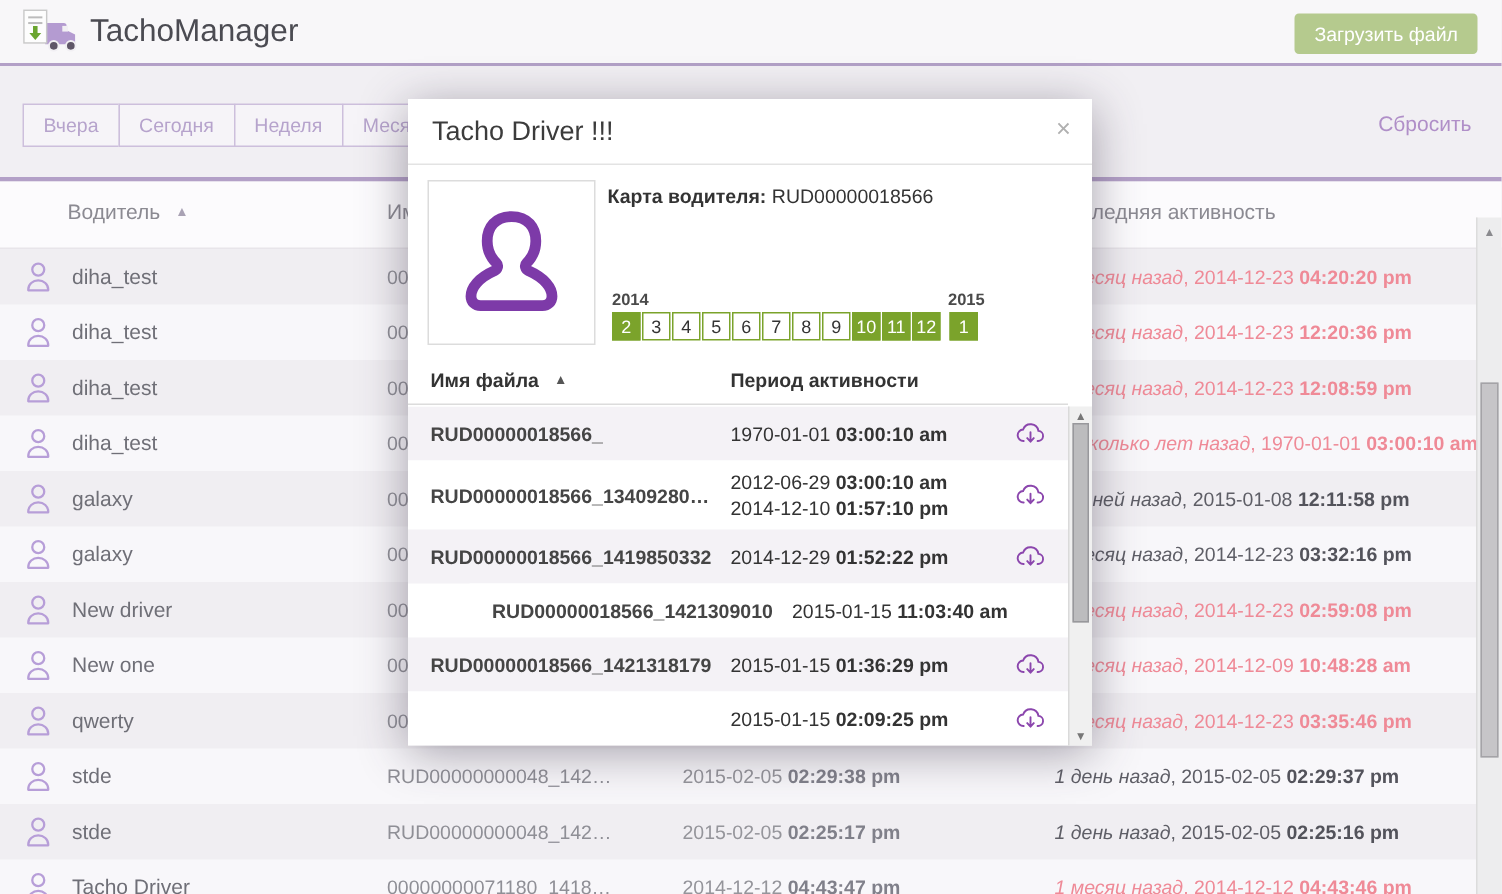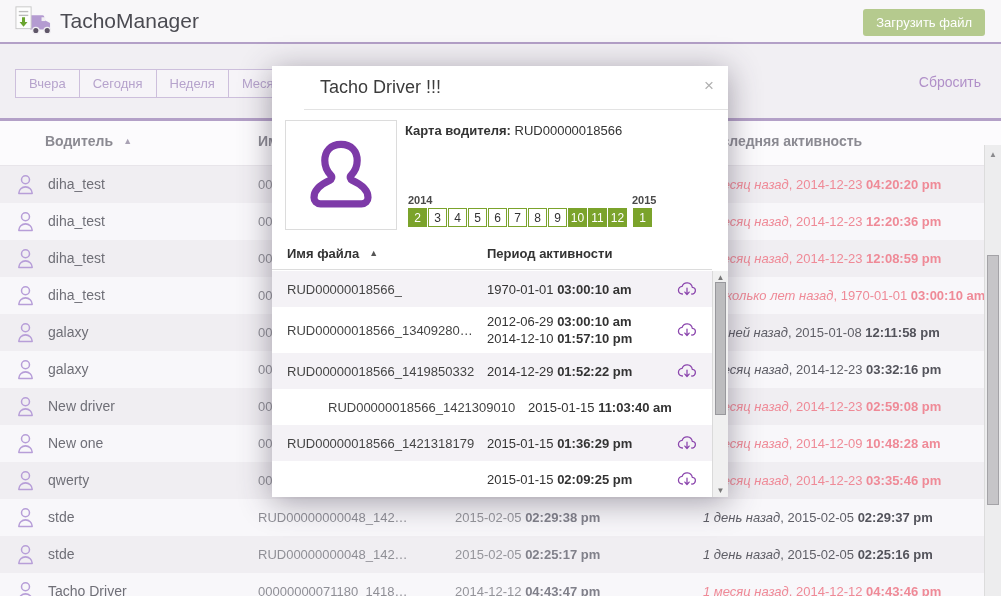--- a/index.html
+++ b/index.html
@@ -22,21 +22,21 @@
   .btn-group { position:absolute; left:15px; top:23px; display:flex; }
   .fbtn { background:#f6f4f8; border:1px solid #cdbfdc; color:#b6a3cc; font-size:13px;
     padding:6px 13px; margin-left:-1px; cursor:pointer; font-family:"Liberation Sans",sans-serif; white-space:nowrap; }
   .fbtn:first-child { margin-left:0; }
   .reset-link { position:absolute; right:20px; top:28px; color:#b08fc8; font-size:14px;
     cursor:pointer; text-decoration:none; }
   .purple-line { position:absolute; left:0; top:118px; width:1001px; height:3px; background:#b3a0c7; }
   
   .thead { position:absolute; left:0; top:121px; width:1001px; height:45px;
     background:#fcfbfd; border-bottom:1px solid #e8e5ea; }
-  .thead .hc { position:absolute; top:12px; font-size:14px; font-weight:bold; color:#8b8a92; }
+  .thead .hc { position:absolute; top:12px; font-size:14px; font-weight:normal; color:#8b8a92; }
   .sort-asc { font-size:9px; color:#a9a2b4; margin-left:10px; vertical-align:2px; }
   .rows { position:absolute; left:0; top:166px; width:984px; height:430px; overflow:hidden; }
   .row { position:relative; width:100%; height:37px;padding-left:24px; }
   .row.sa { background:#f0eef2; } .row.sb { background:#f8f7fa; }
   .cell { position:absolute; top:0; line-height:37px; font-size:13px; white-space:nowrap; }
   .p-icon { position:absolute; left:16px; top:8px; width:19px; height:21px; }
   .c-name { left:48px; color:#6f6f77; font-size:14px; }
   .c-file { left:258px; color:#8f8f96; }
   .c-up   { left:455px; color:#95959b; }
   .c-up b { color:#80808a; }
@@ -47,21 +47,21 @@
   
   .mscroll { position:absolute; left:984px; top:145px; width:17px; height:451px;
     background:#ededee; border-left:1px solid #dcdcdc; }
   .mscroll .arr { position:absolute; left:0; width:16px; text-align:center;
     font-size:8px; color:#8a8a8e; }
   .mscroll .thumb { position:absolute; left:2px; top:110px; width:12px; height:250px;
     background:#c6c5c8; border:1px solid #a4a3a7; }
   
   .modal { position:absolute; left:272px; top:66px; width:456px; height:431px;
     background:#fff; box-shadow:0 5px 30px rgba(60,50,70,.45); z-index:10; }
-  .modal-head { position:relative; height:44px; border-bottom:1px solid #e3e3e3;margin-left:32px; }
+  .modal-head { position:relative; height:44px; border-bottom:1px solid #e3e3e3; }
   .modal-title { position:absolute; left:16px; top:11px; font-size:18px; color:#3c3c3c; }
   .modal-close { position:absolute; right:14px; top:10px; font-size:17px; color:#b0b0b0; cursor:pointer; }
   .avatar { position:absolute; left:13px; top:54px; width:112px; height:110px;
     background:#fff; border:1px solid #dcdcdc; display:flex; align-items:center; justify-content:center; }
   .card-line { position:absolute; left:133px; top:57px; font-size:13px; color:#333; }
   .card-line b { font-weight:bold; }
   .timeline { position:absolute; left:136px; top:128px; }
   .yr { position:absolute; top:0; font-size:11px; font-weight:bold; color:#4a4a4a; }
   .months { position:absolute; top:14px; left:0; display:flex; }
   .mo { width:19px; height:19px; margin-right:1px; font-size:12px; line-height:18px;
@@ -70,21 +70,21 @@
   .mo.off { background:#fff; color:#333; }
   .mo.gap { margin-left:5px; }
   .mcols { position:absolute; left:0; top:174px; width:440px; height:30px;
     border-bottom:1px solid #dcdcdc; }
   .mcols .hc { position:absolute; top:6px; font-size:13px; font-weight:bold; color:#333; }
   .mcols .sort-asc { color:#555; }
   .mrows { position:absolute; left:0; top:205px; width:440px; height:226px; overflow:hidden; }
   .mrow { position:relative; width:100%; display:flex; align-items:center; }
   .mrow.sa { background:#f4f2f6; } .mrow.sb { background:#fff; }
   .mfile { position:absolute; left:15px; font-size:13px; color:#454545; white-space:nowrap;
-    max-width:190px; overflow:hidden; }
+    max-width:190px; overflow:hidden;font-weight:bold; }
   .mper { position:absolute; left:215px; font-size:13px; color:#333; line-height:17px; }
   .mper b { font-weight:bold; }
   .mdl { position:absolute; left:405px; top:50%; transform:translateY(-50%);
     width:20px; height:17px; cursor:pointer; }
   
   .modscroll { position:absolute; left:440px; top:205px; width:16px; height:226px;
     background:#f0f0f0; border-left:1px solid #dadada; }
   .modscroll .arr { position:absolute; left:0; width:15px; text-align:center; font-size:8px; color:#777; }
   .modscroll .thumb { position:absolute; left:2px; top:11px; width:11px; height:133px;
     background:#bcbcbe; border:1px solid #98989c; }

